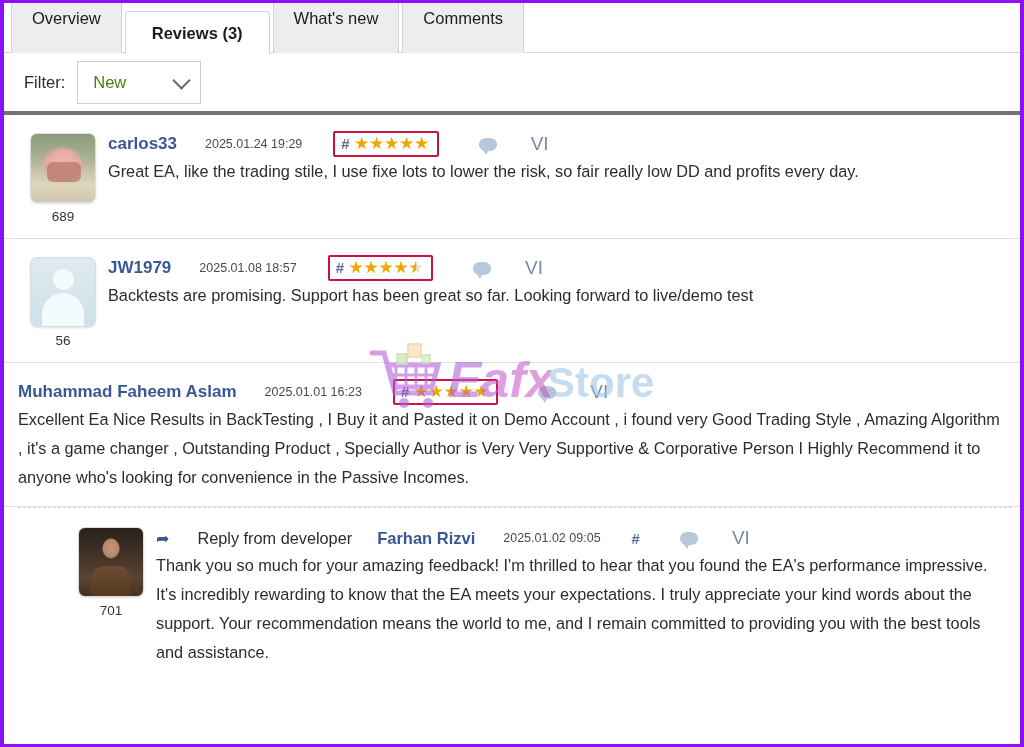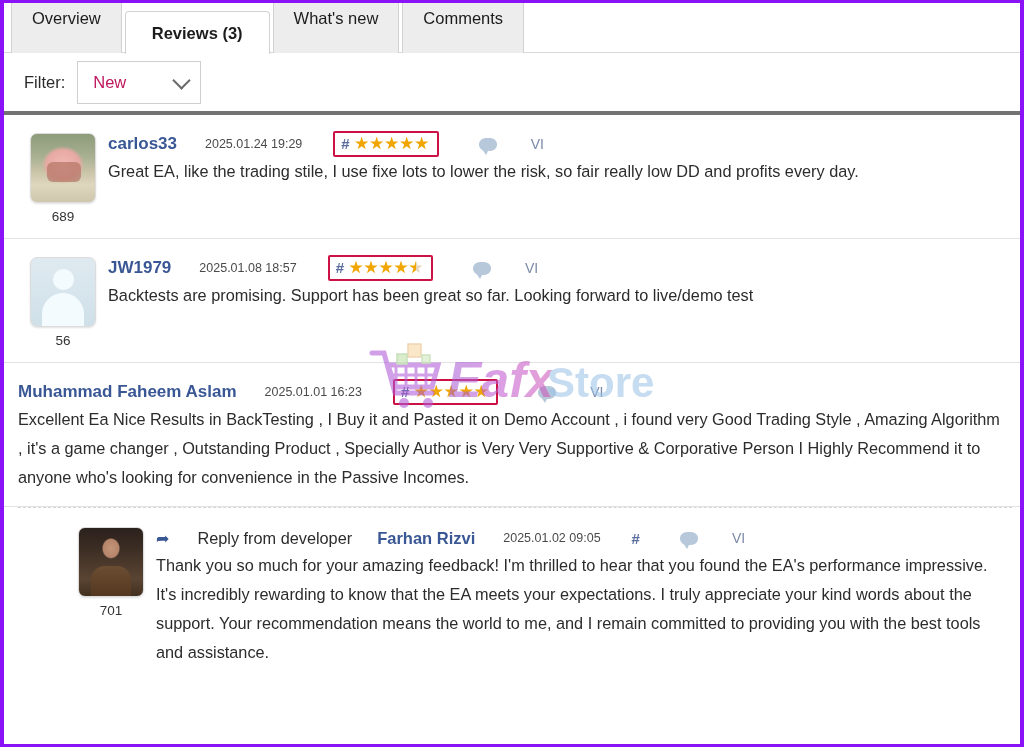--- a/index.html
+++ b/index.html
@@ -84,21 +84,21 @@
   .select-box {
     position: relative;
     width: 124px;
     height: 43px;
     border: 1px solid #cfcfcf;
     background: #fff;
     display: flex;
     align-items: center;
     padding-left: 15px;
     font-size: 16.5px;
-    color: #be185d;
+    color: #4d7c0f;
     cursor: pointer;
   }
   .chevron {
     position: absolute;
     right: 12px;
     top: 50%;
     width: 13px; height: 13px;
     margin-top: -8px;
     border-right: 2px solid #6b6b6b;
     border-bottom: 2px solid #6b6b6b;
@@ -245,21 +245,21 @@
   .bubble::after {
     content: "";
     position: absolute;
     left: 3px; bottom: -4px;
     border-left: 4px solid transparent;
     border-right: 3px solid transparent;
     border-top: 6px solid #b6c8d9;
   }
   .vi {
     margin-left: 14px;
-    font-size: 14px;
+    font-size: 19px;
     color: #7b89a8;
     cursor: pointer;
   }
 
   .text {
     margin-top: 0;
     font-size: 16.3px;
     line-height: 29px;
     color: #2c2c2c;
   }

